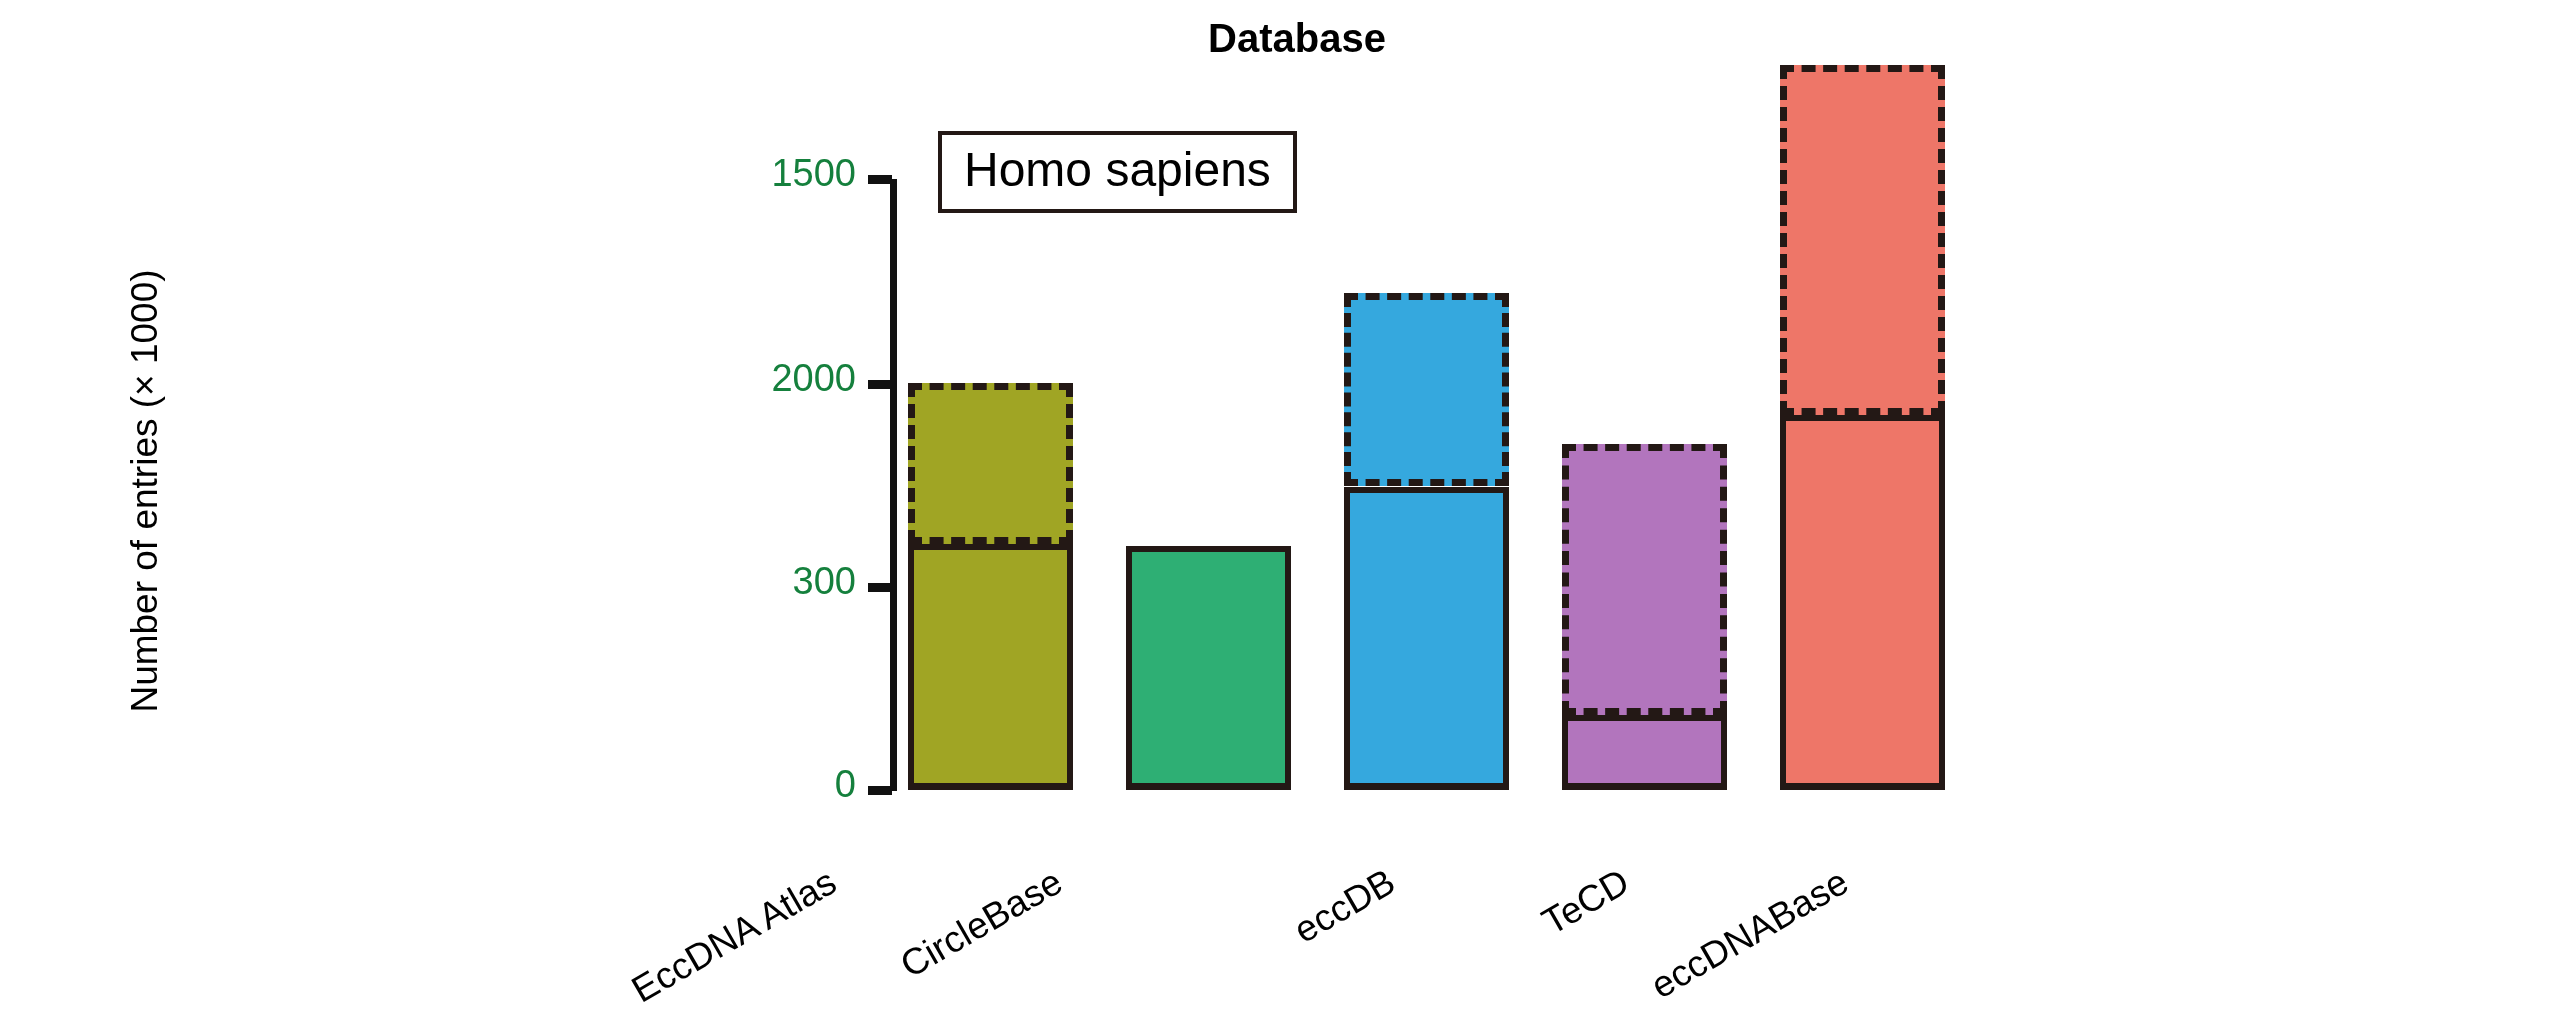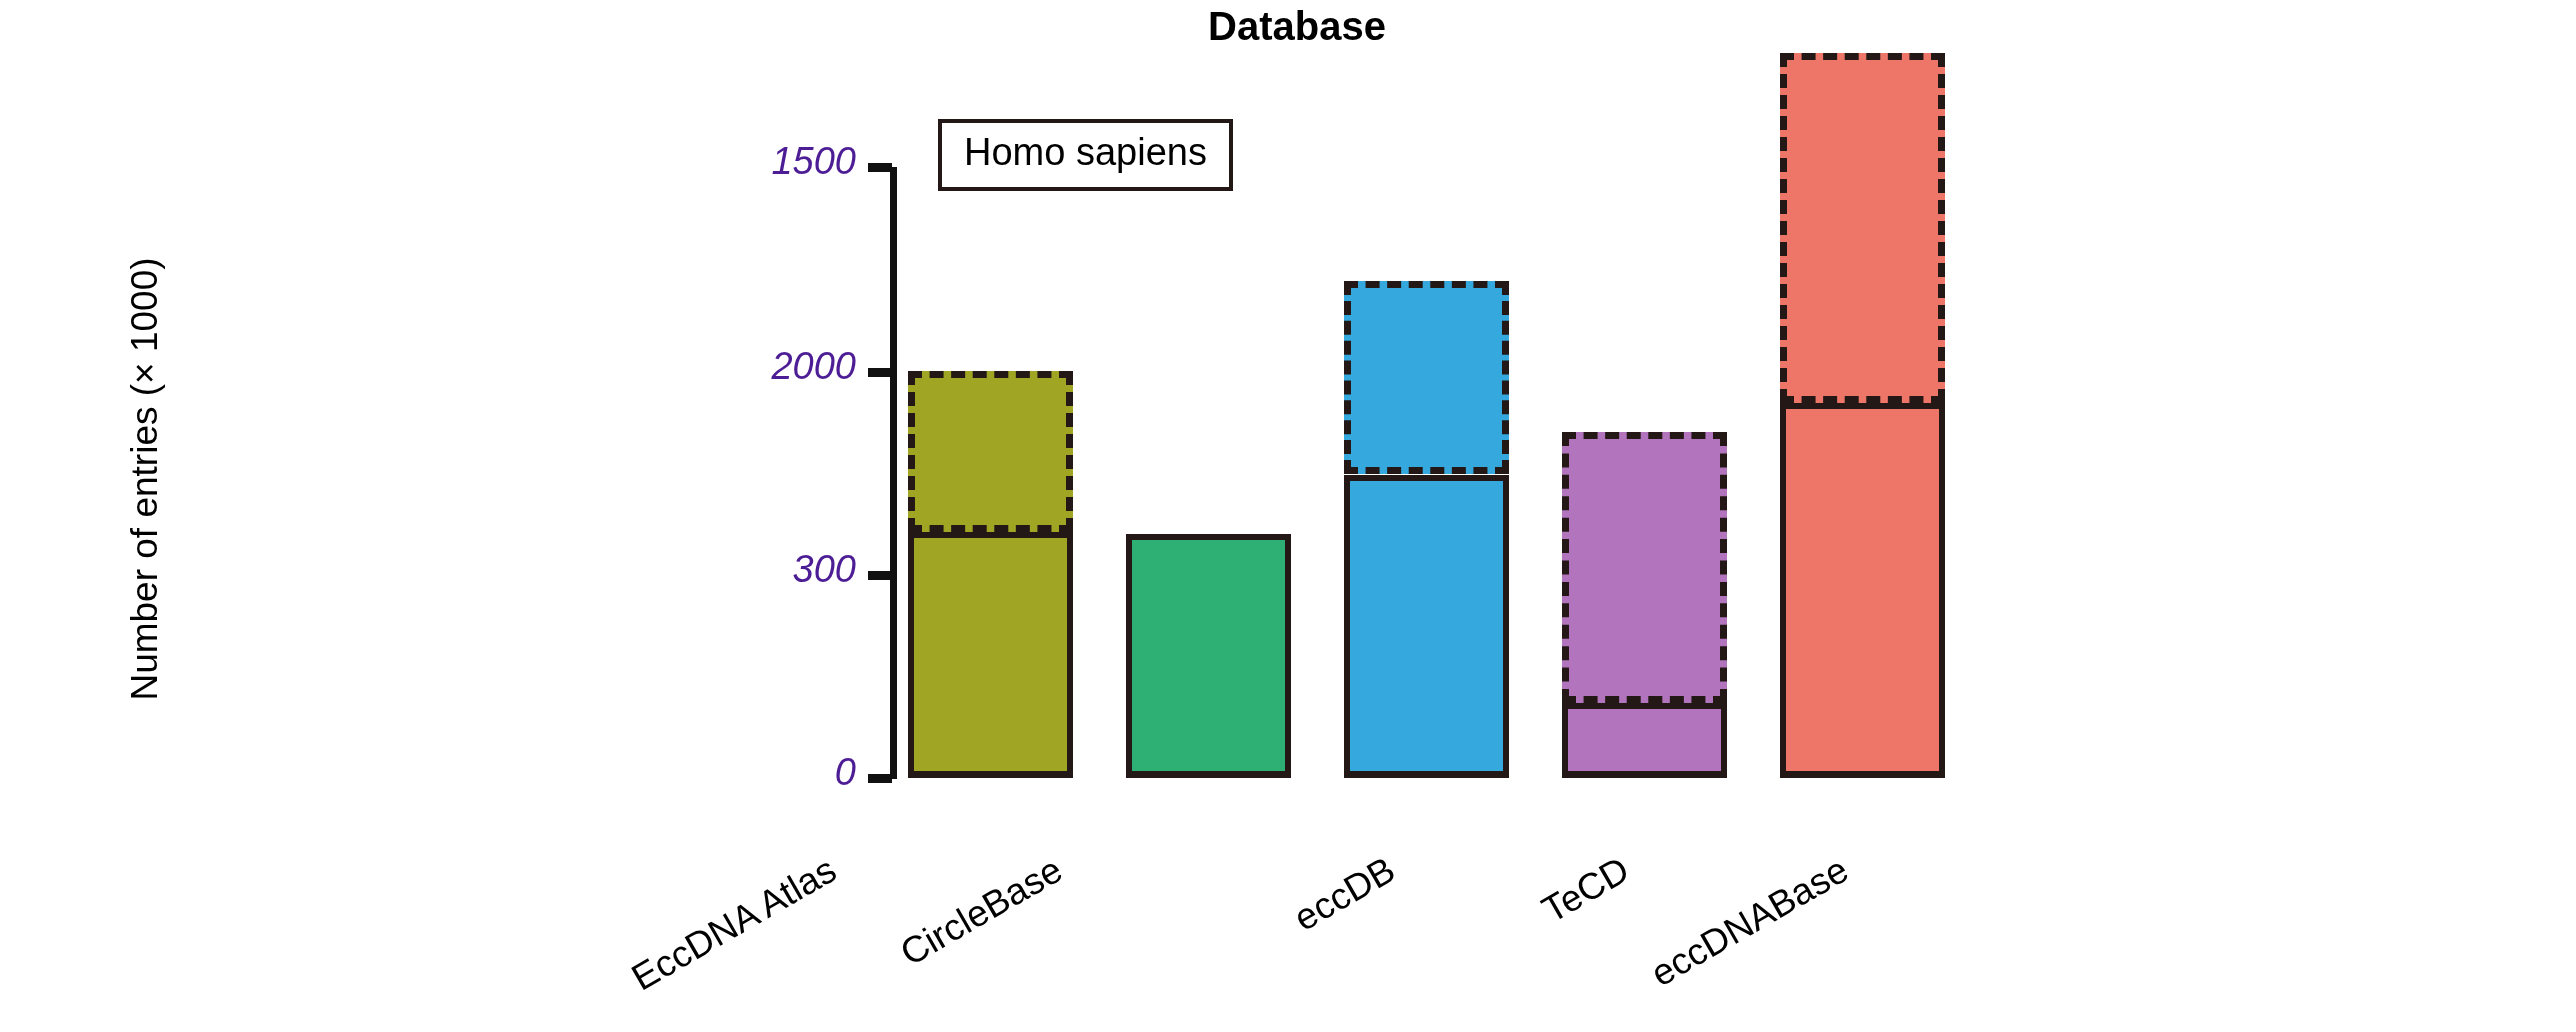--- a/index.html
+++ b/index.html
@@ -3,21 +3,21 @@
 <meta charset="utf-8">
 <style>
   html,body{margin:0;padding:0;}
   body{
     width:2576px;height:1033px;
     background:#ffffff;
     font-family:"Liberation Sans", sans-serif;
     overflow:hidden;
     position:relative;
   }
-  #stage{position:absolute;left:0;top:0;width:2576px;height:771px;}
+  #stage{position:absolute;left:0;top:12px;width:2576px;height:771px;}
 
   
   .chart-title{
     position:absolute;
     left:0;top:4px;width:2576px;
     text-align:center;
     font-size:40px;
     font-weight:bold;
     color:#000;
     letter-spacing:0px;
@@ -47,30 +47,29 @@
     position:absolute;
     left:868px;
     width:24px;height:9px;
     background:#111111;
   }
   .ytick-label{
     position:absolute;
     width:199px;
     text-align:right;
     font-size:38px;
-    color:#4c1d95;
+    color:#15803d;
     white-space:nowrap;
-    font-style:italic;
   }
 
   
   .legend{position:absolute;left:938px;top:119px;display:flex;gap:34px;align-items:flex-start;}
   .legend-box{
     padding:10px 22px 14px 22px;
-    font-size:38px;
+    font-size:48px;
     color:#000;
     line-height:1.05;
     background:#fff;
     white-space:nowrap;
   }
   .legend-box.solid{border:4px solid #231815;}
   .legend-box.dashed{border:6px dashed #231815;}
 
   
   .plot{position:absolute;left:0;top:0;width:2576px;height:1033px;}

